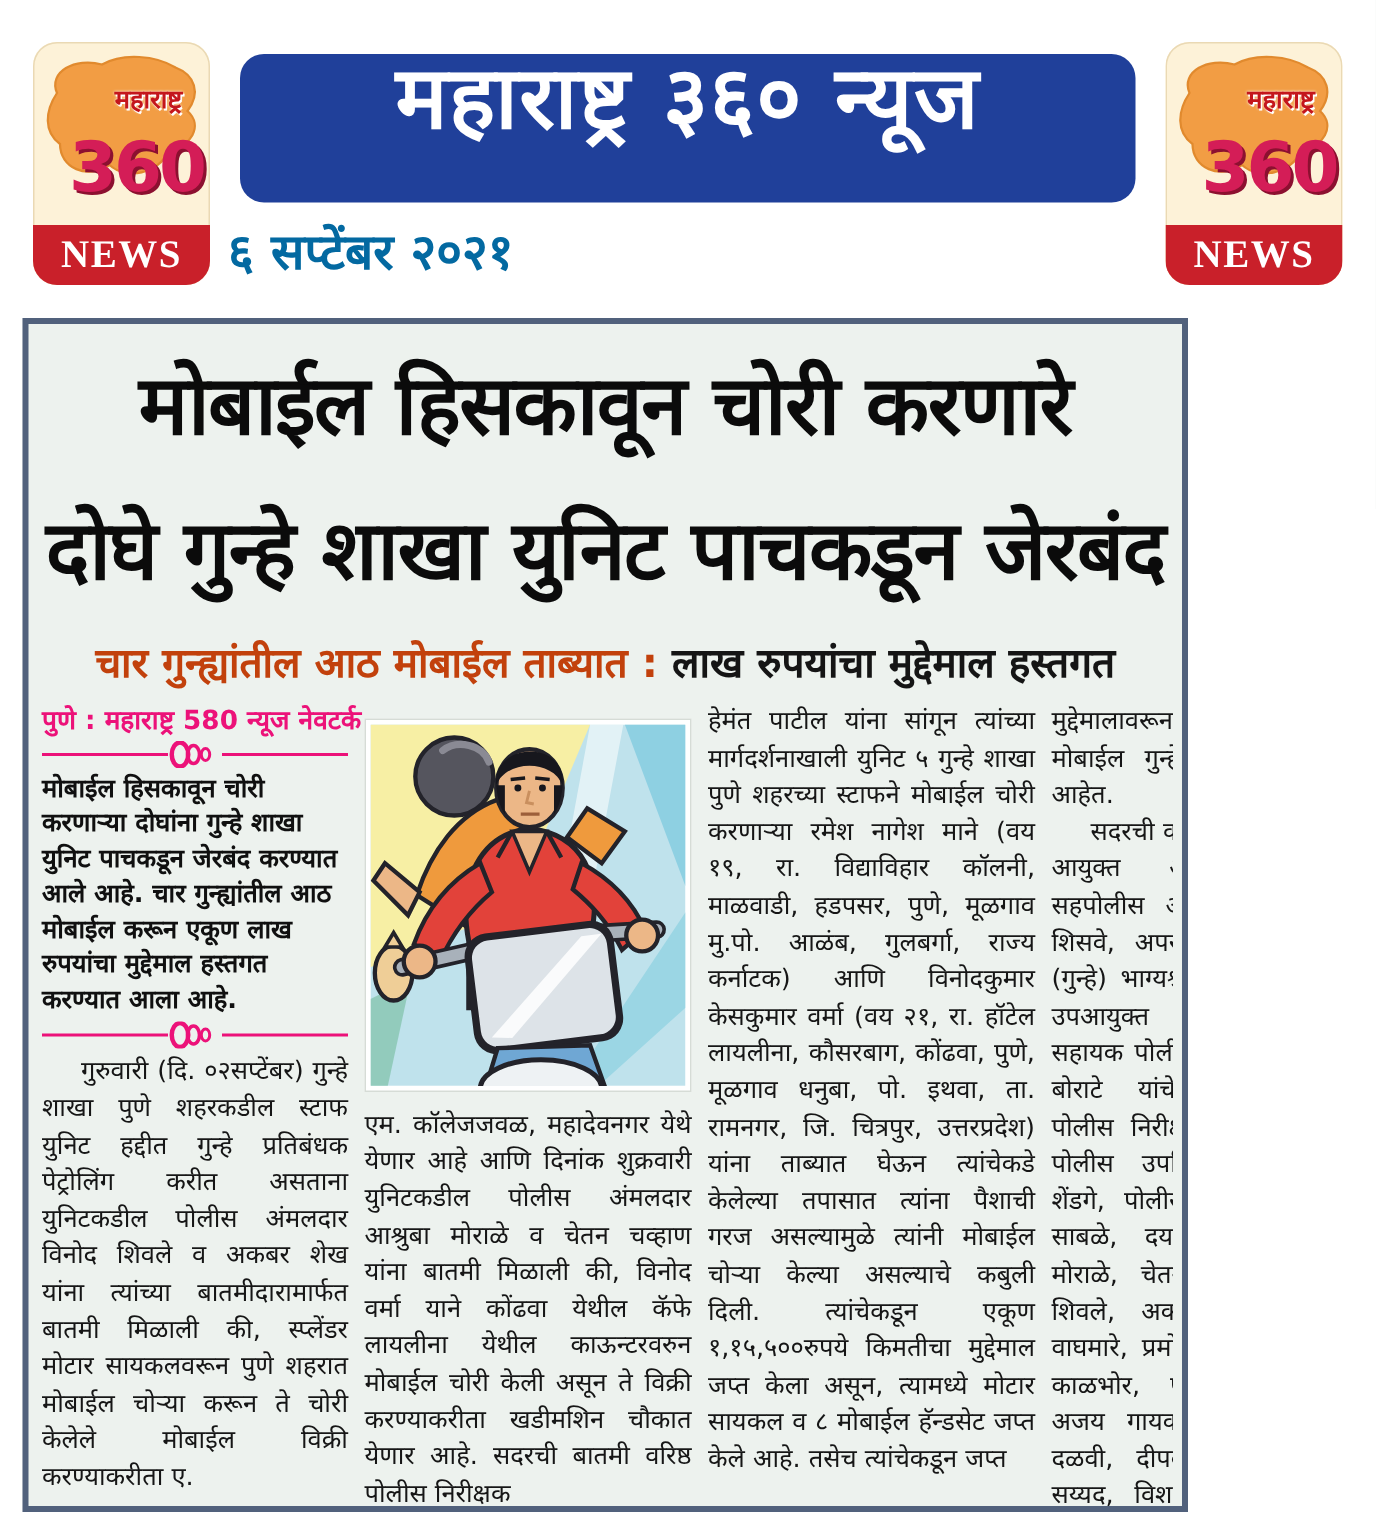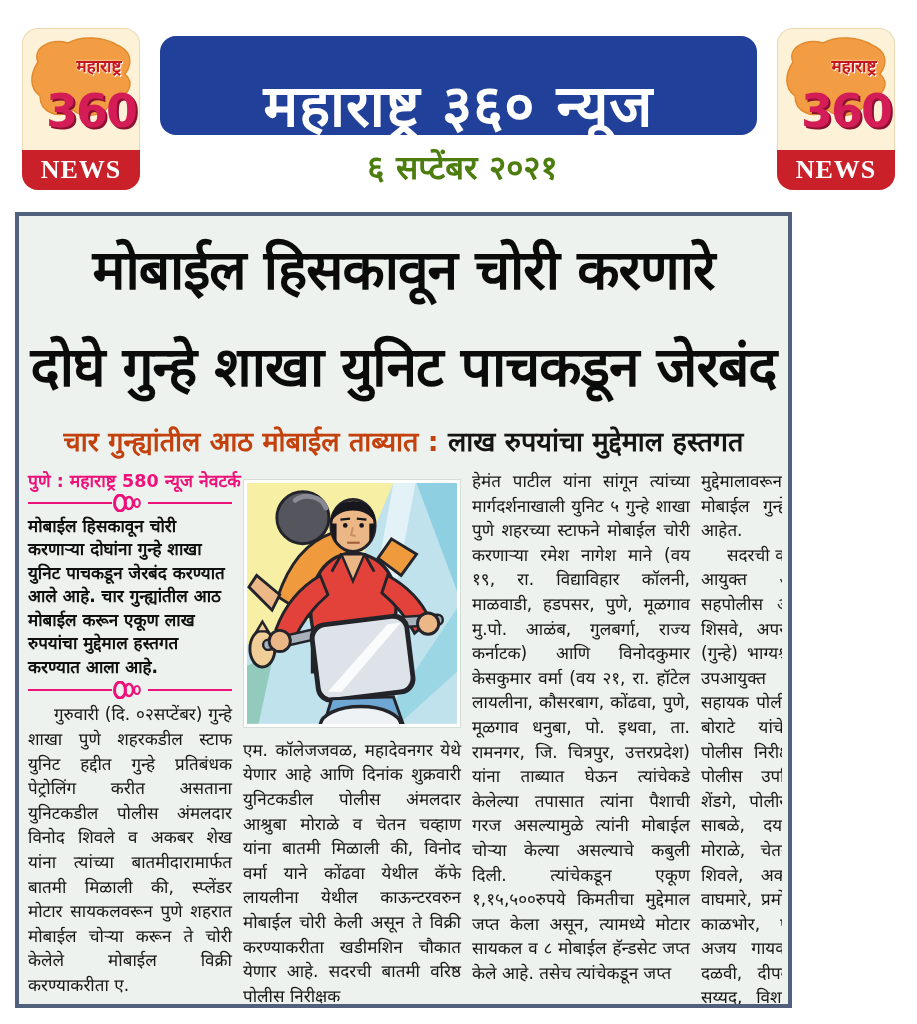--- a/index.html
+++ b/index.html
@@ -33,29 +33,29 @@
     background:#c9202a; display:flex; align-items:center; justify-content:center;
   }
   .logo-news-band span {
     color:#ffffff; font-family:"Liberation Serif","DejaVu Serif",serif;
     font-weight:bold; font-size:26px; letter-spacing:1px;
   }
 
   .banner {
     position:absolute; left:160px; top:36px; width:597px; height:99px;
     background:#20409a; border-radius:16px;
-    display:flex; align-items:flex-end; justify-content:center;
+    display:flex; align-items:flex-start; justify-content:center;
   }
   .banner-title {
     color:#ffffff; font-size:58px; font-weight:900; letter-spacing:1px;
     line-height:1; white-space:nowrap;
   }
   .date-line {
-    position:absolute; left:164px; top:144px; width:597px; text-align:center;
-    font-size:33px; font-weight:bold; color:#4d7c0f; white-space:nowrap;
+    position:absolute; left:152px; top:144px; width:597px; text-align:left;
+    font-size:33px; font-weight:bold; color:#0369a1; white-space:nowrap;
   }
 
   
   .article-box {
     position:absolute; left:15px; top:212px; width:777px; height:796px;
     border:4px solid #51617c; background:#edf2ee; overflow:hidden;
     padding:2px 6px;
   }
   .headline { text-align:center; margin-top:4px; }
   .headline div {

